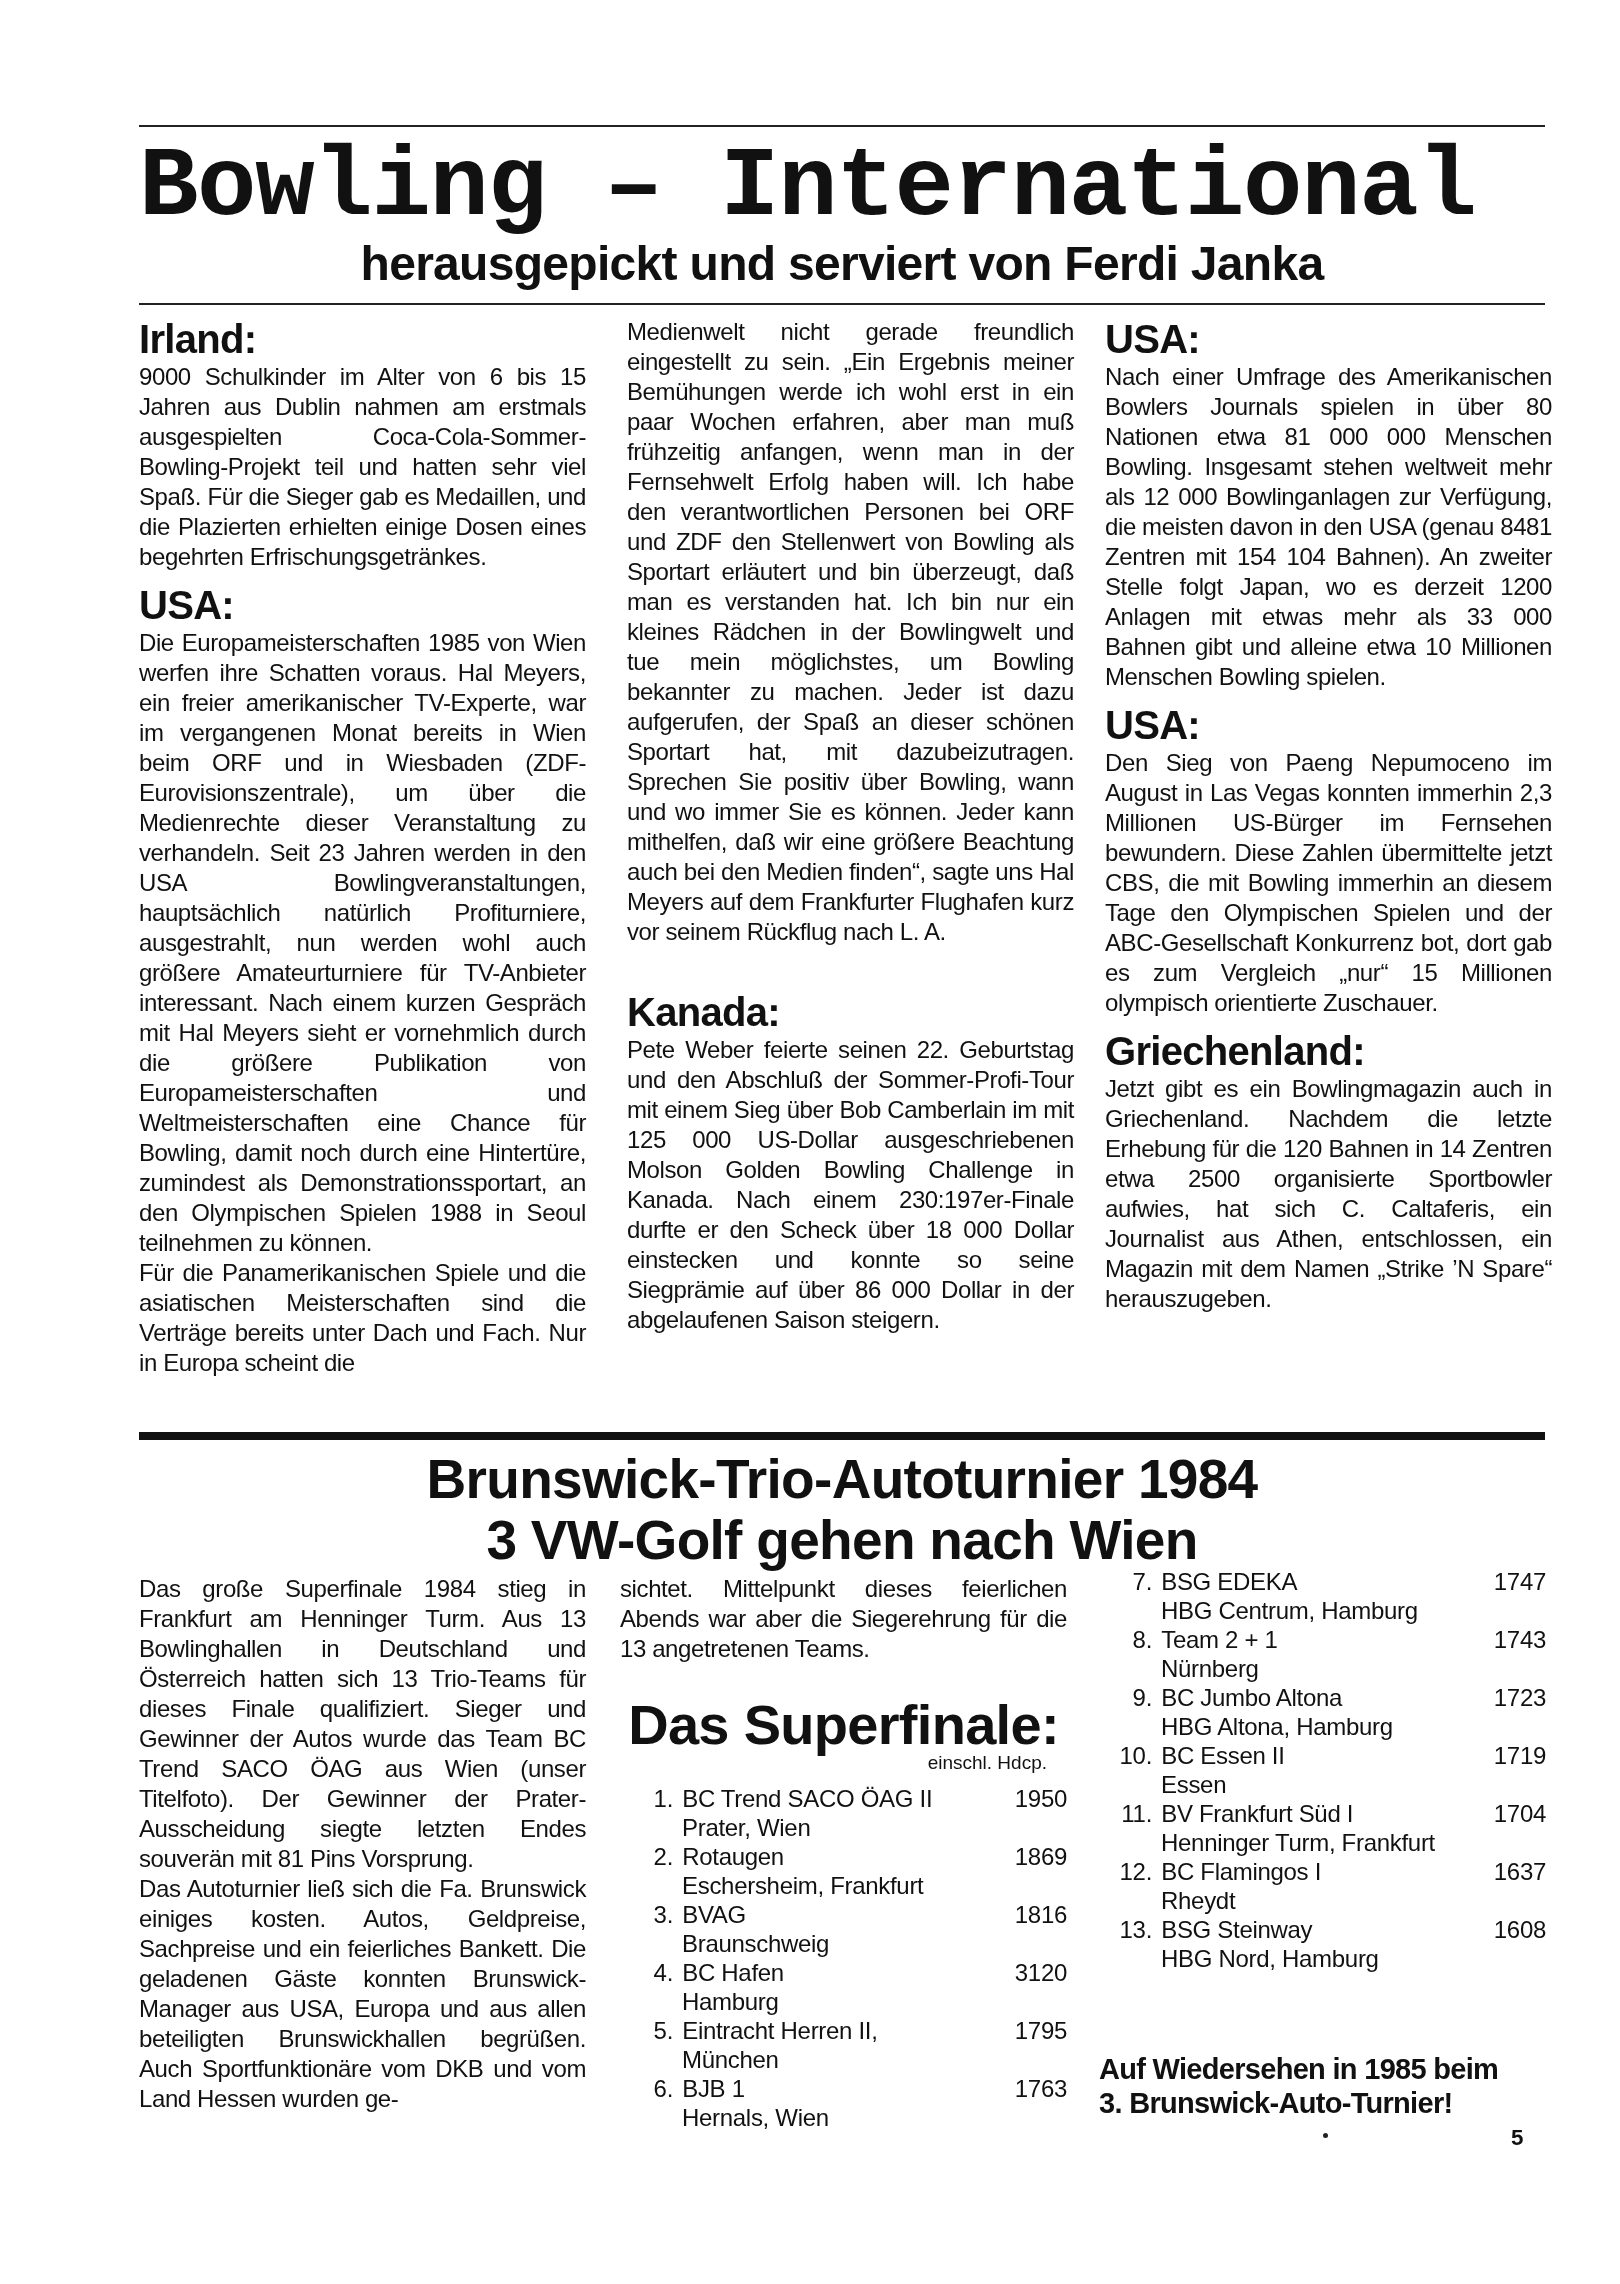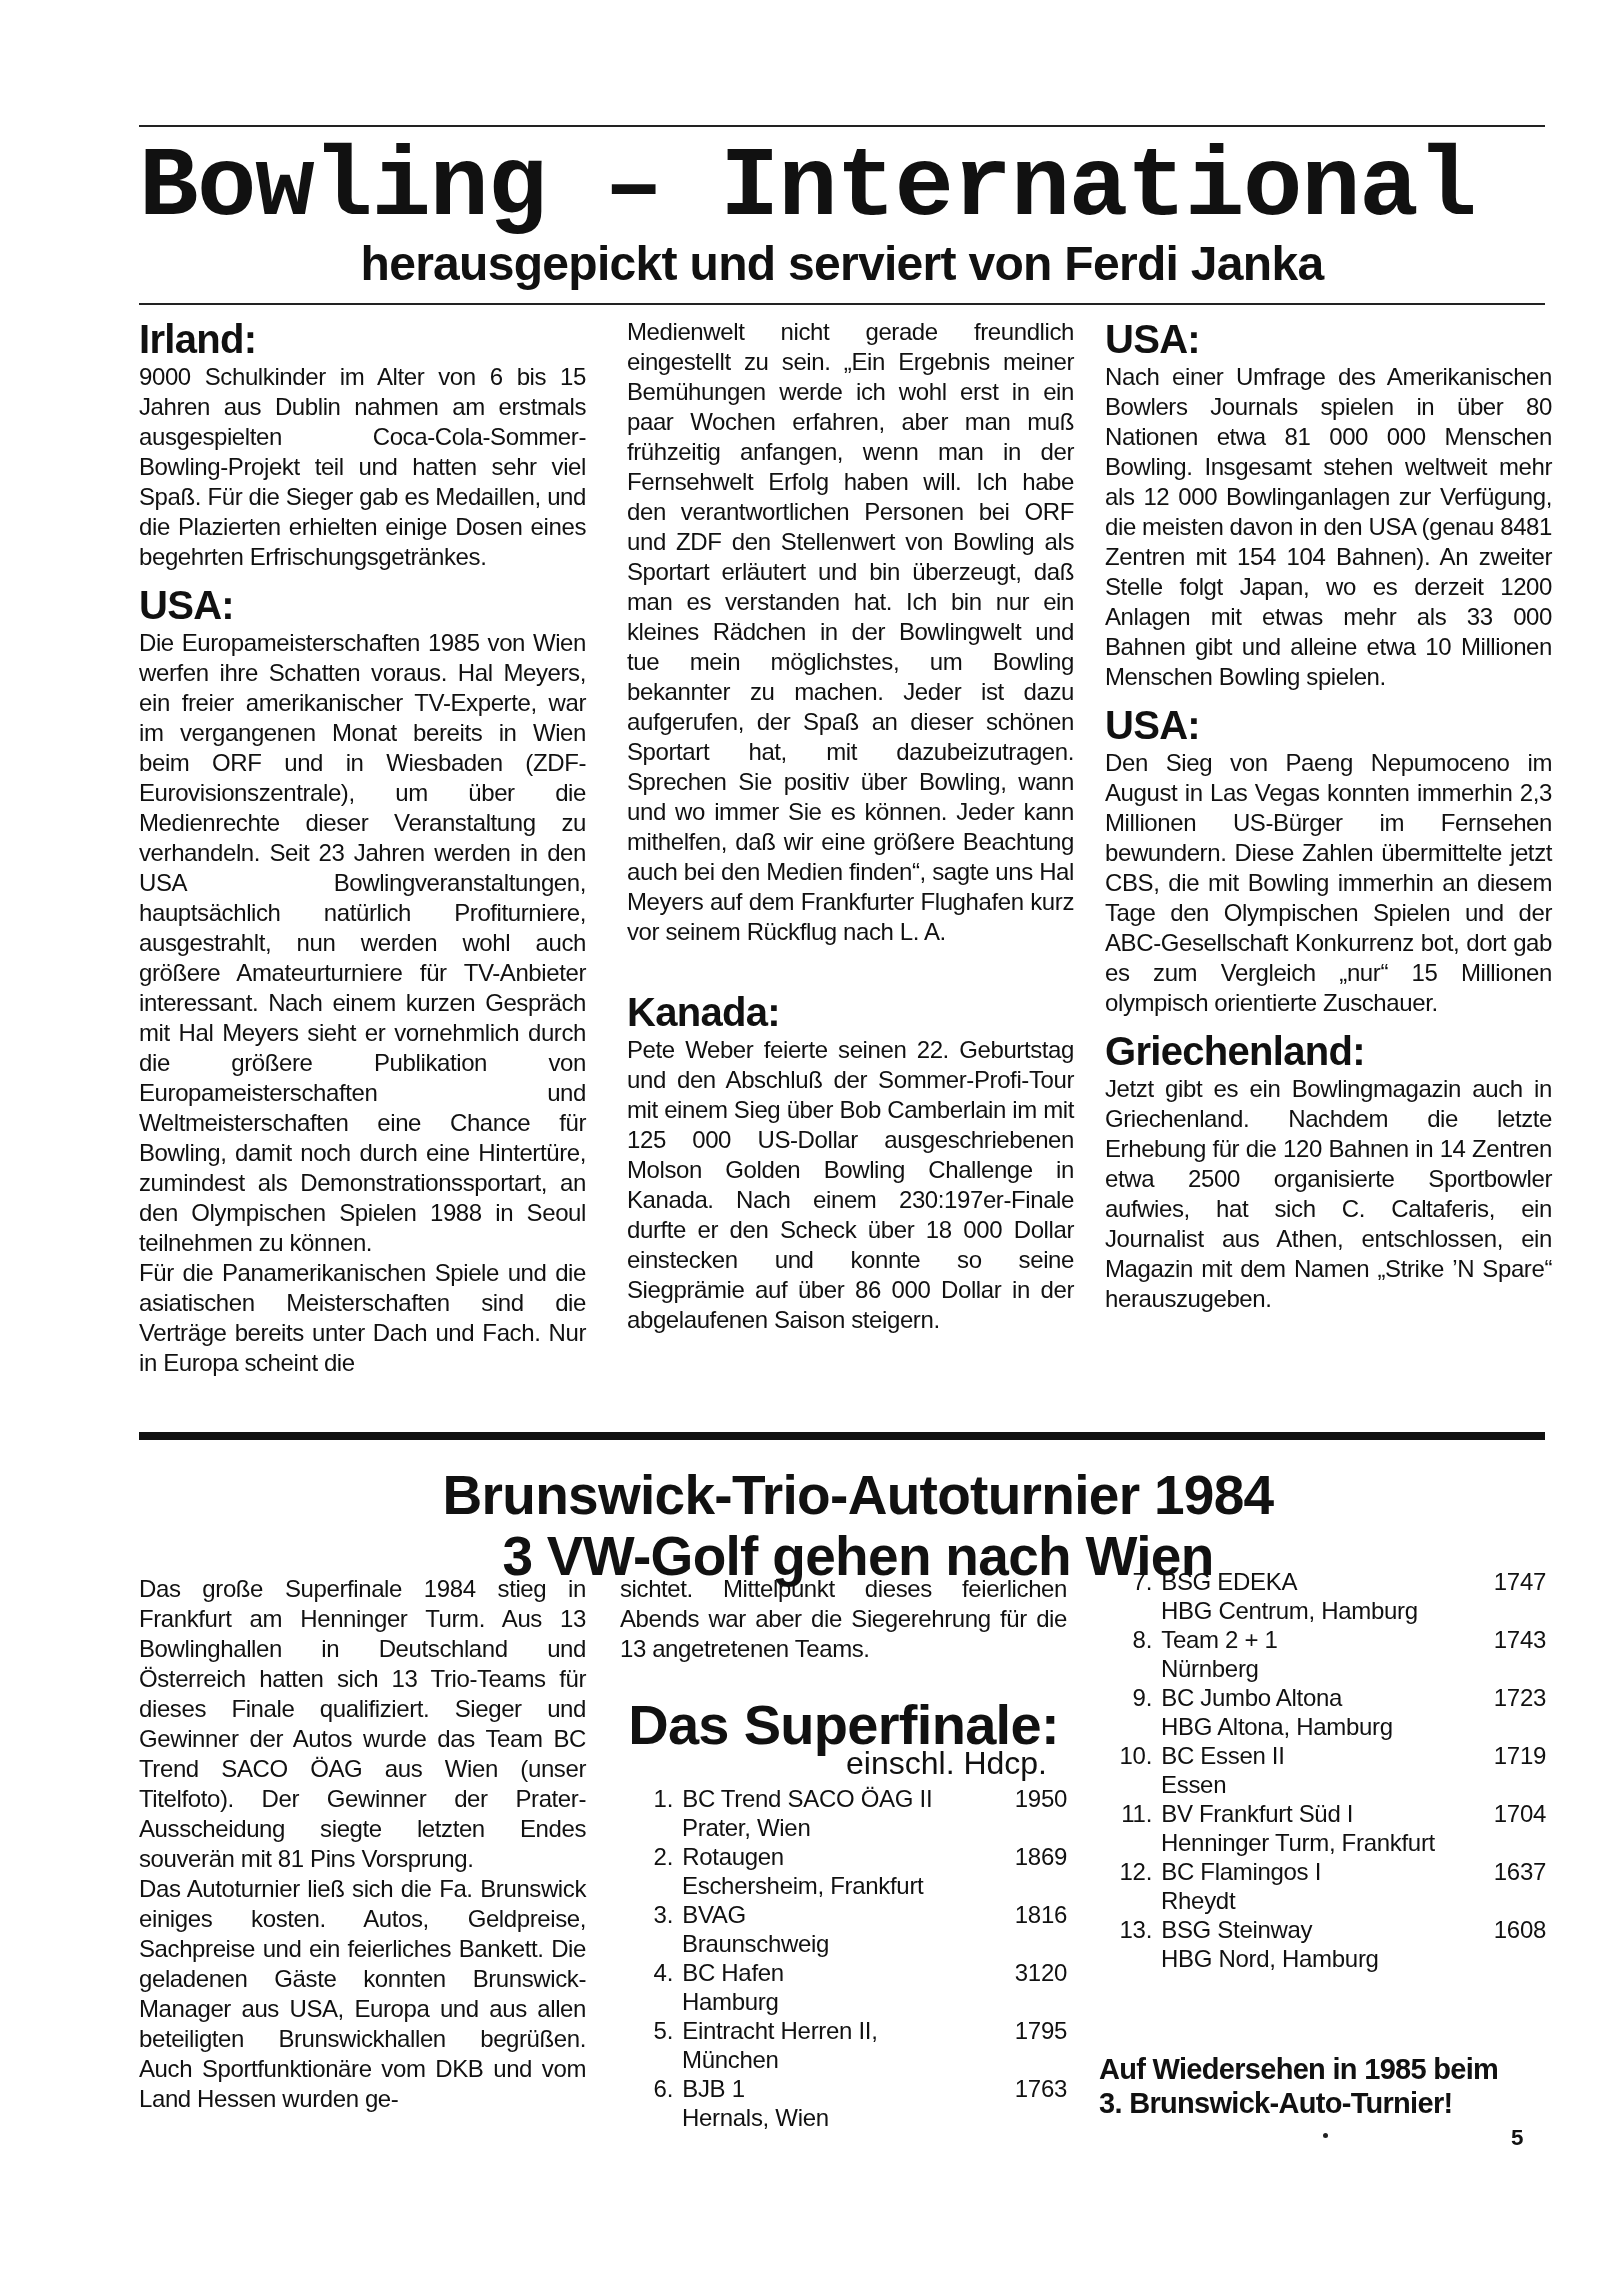--- a/index.html
+++ b/index.html
@@ -33,34 +33,34 @@
       font-size: 40px; line-height: 44px; margin: 0 0 1.3px 0; letter-spacing: -0.7px;
     }
     .body-text {
       font-family: Liberation Sans, sans-serif; font-size: 24px; line-height: 30px;
       text-align: justify; margin: 0 0 10.6px 0; letter-spacing: -0.4px; hyphens: manual;
     }
 
     .sub-title {
       position: absolute; left: 139px; top: 1449px; width: 1406px; text-align: center;
       font-family: "Liberation Sans", sans-serif; font-weight: bold; font-size: 55px; line-height: 61px;
-      letter-spacing: -0.7px; margin: 16px;
+      letter-spacing: -0.7px; margin: 0;
     }
 
     .bcol { position: absolute; width: 447px; top: 1574px; }
     .bcol1 { left: 139px; }
     .bcol2 { left: 620px; }
     .bcol3 { left: 1099px; top: 1567px; }
 
     .superfinale-head {
       font-family: "Liberation Sans", sans-serif; font-weight: bold; font-size: 56px; line-height: 48px;
       text-align: center; margin: 37px 0 0 0; letter-spacing: -0.7px;
     }
     .hdcp-note {
-      font-size: 32px; line-height: 28px; text-align: right; margin: 0 20px 6.6px 0;
+      font-size: 19px; line-height: 28px; text-align: right; margin: 0 20px 6.6px 0;
     }
     .result-row { display: flex; font-size: 24px; line-height: 29px; letter-spacing: -0.3px; }
     .result-row .rank { width: 53px; text-align: right; padding-right: 9.2px; }
     .result-row .team { flex: 1; }
     .result-row .score { width: 79px; text-align: right; }
     .result-loc { padding-left: 62px; font-size: 24px; line-height: 29px; letter-spacing: -0.3px; }
 
     .closing {
       font-family: "Liberation Sans", sans-serif; font-weight: bold; font-size: 29px; line-height: 34px;
       margin-top: 79px; letter-spacing: -0.7px;

